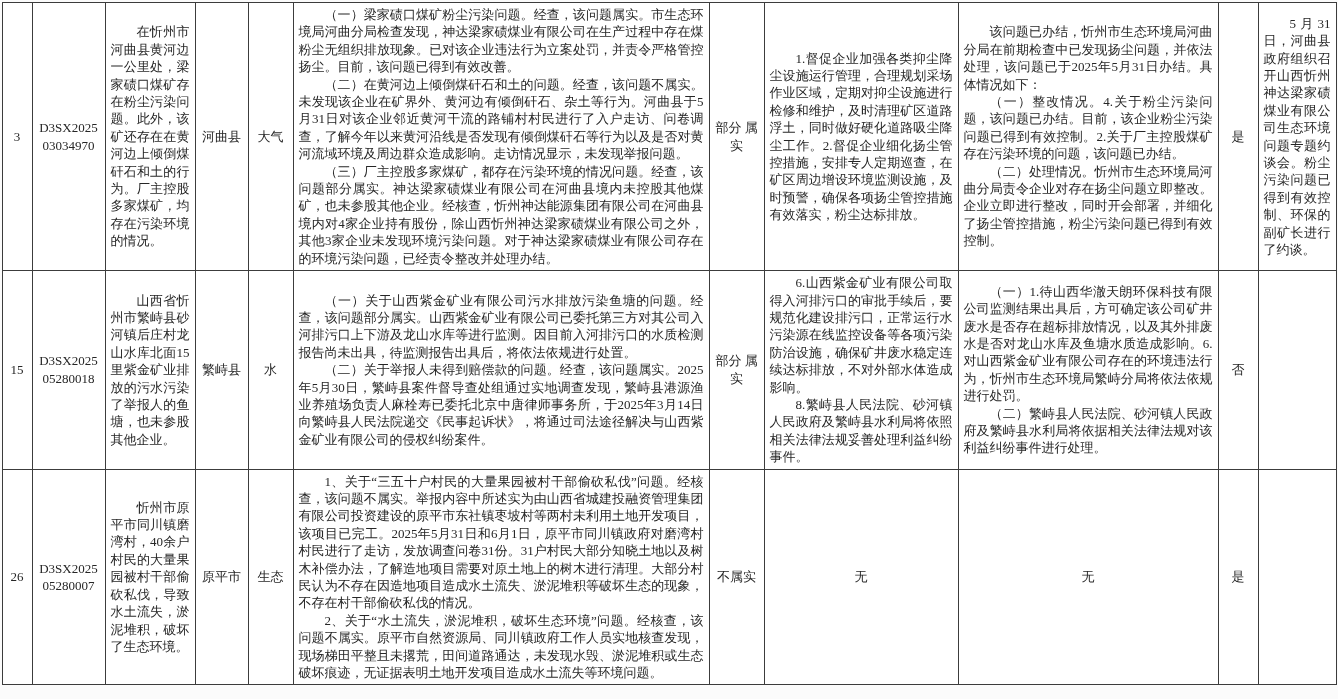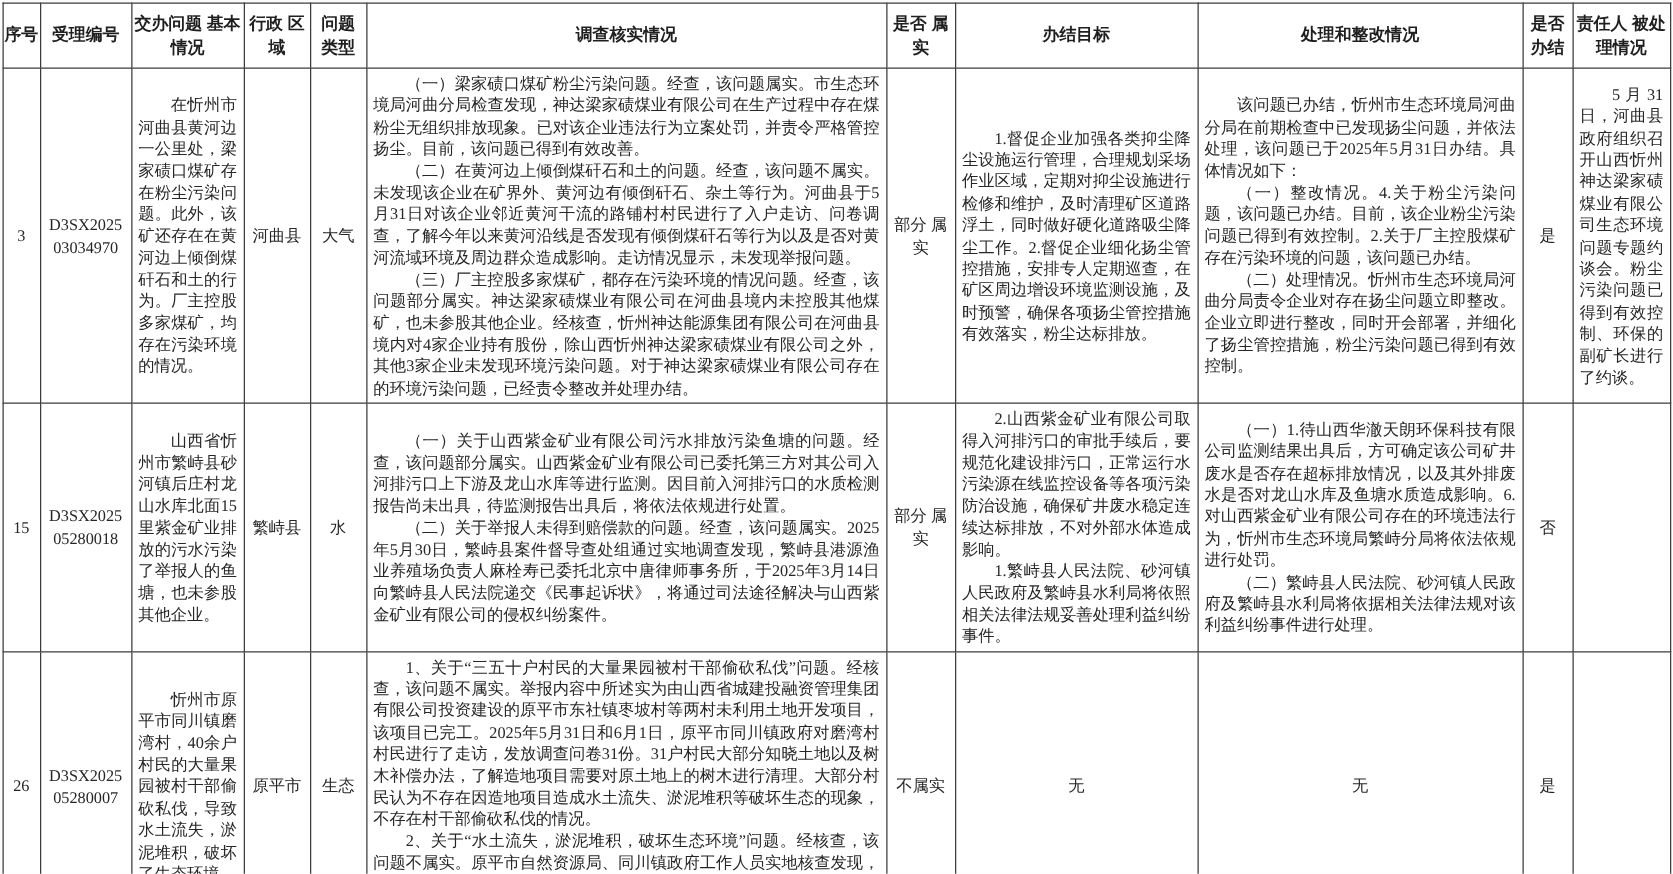--- a/index.html
+++ b/index.html
@@ -51,33 +51,20 @@
         <col style="width:45px">
         <col style="width:416px">
       <col style="width:55px">
         <col style="width:194px">
         <col style="width:260px">
       <col style="width:40px">
         <col style="width:78px">
     </colgroup>
 
     <tbody>
-        <tr class="r-header">
-      <th>序号</th>
-      <th>受理编号</th>
-      <th>交办问题 基本情况</th>
-      <th>行政 区域</th>
-      <th>问题 类型</th>
-      <th>调查核实情况</th>
-      <th>是否 属实</th>
-      <th>办结目标</th>
-      <th>处理和整改情况</th>
-      <th>是否 办结</th>
-      <th>责任人 被处理情况</th>
-    </tr>
 
     <tr class="r1">
       <td class="center num">3</td>
       <td class="center num">
         <div>D3SX2025</div>
         <div>03034970</div>
       </td>
       <td class="prose">
         <p>在忻州市河曲县黄河边一公里处，梁家碛口煤矿存在粉尘污染问题。此外，该矿还存在在黄河边上倾倒煤矸石和土的行为。厂主控股多家煤矿，均存在污染环境的情况。</p>
       </td>
@@ -113,22 +100,22 @@
         <p>山西省忻州市繁峙县砂河镇后庄村龙山水库北面15里紫金矿业排放的污水污染了举报人的鱼塘，也未参股其他企业。</p>
       </td>
       <td class="center">繁峙县</td>
       <td class="center">水</td>
       <td class="prose">
         <p>（一）关于山西紫金矿业有限公司污水排放污染鱼塘的问题。经查，该问题部分属实。山西紫金矿业有限公司已委托第三方对其公司入河排污口上下游及龙山水库等进行监测。因目前入河排污口的水质检测报告尚未出具，待监测报告出具后，将依法依规进行处置。</p>
         <p>（二）关于举报人未得到赔偿款的问题。经查，该问题属实。2025年5月30日，繁峙县案件督导查处组通过实地调查发现，繁峙县港源渔业养殖场负责人麻栓寿已委托北京中唐律师事务所，于2025年3月14日向繁峙县人民法院递交《民事起诉状》，将通过司法途径解决与山西紫金矿业有限公司的侵权纠纷案件。</p>
       </td>
       <td class="center">部分 属实</td>
       <td class="prose">
-        <p>2.山西紫金矿业有限公司取得入河排污口的审批手续后，要规范化建设排污口，正常运行水污染源在线监控设备等各项污染防治设施，确保矿井废水稳定连续达标排放，不对外部水体造成影响。</p>
-        <p>1.繁峙县人民法院、砂河镇人民政府及繁峙县水利局将依照相关法律法规妥善处理利益纠纷事件。</p>
+        <p>6.山西紫金矿业有限公司取得入河排污口的审批手续后，要规范化建设排污口，正常运行水污染源在线监控设备等各项污染防治设施，确保矿井废水稳定连续达标排放，不对外部水体造成影响。</p>
+        <p>8.繁峙县人民法院、砂河镇人民政府及繁峙县水利局将依照相关法律法规妥善处理利益纠纷事件。</p>
       </td>
       <td class="prose">
         <p>（一）1.待山西华澈天朗环保科技有限公司监测结果出具后，方可确定该公司矿井废水是否存在超标排放情况，以及其外排废水是否对龙山水库及鱼塘水质造成影响。6.对山西紫金矿业有限公司存在的环境违法行为，忻州市生态环境局繁峙分局将依法依规进行处罚。</p>
         <p>（二）繁峙县人民法院、砂河镇人民政府及繁峙县水利局将依据相关法律法规对该利益纠纷事件进行处理。</p>
       </td>
       <td class="center">否</td>
       <td class="prose">
         <p></p>
       </td>
     </tr>

